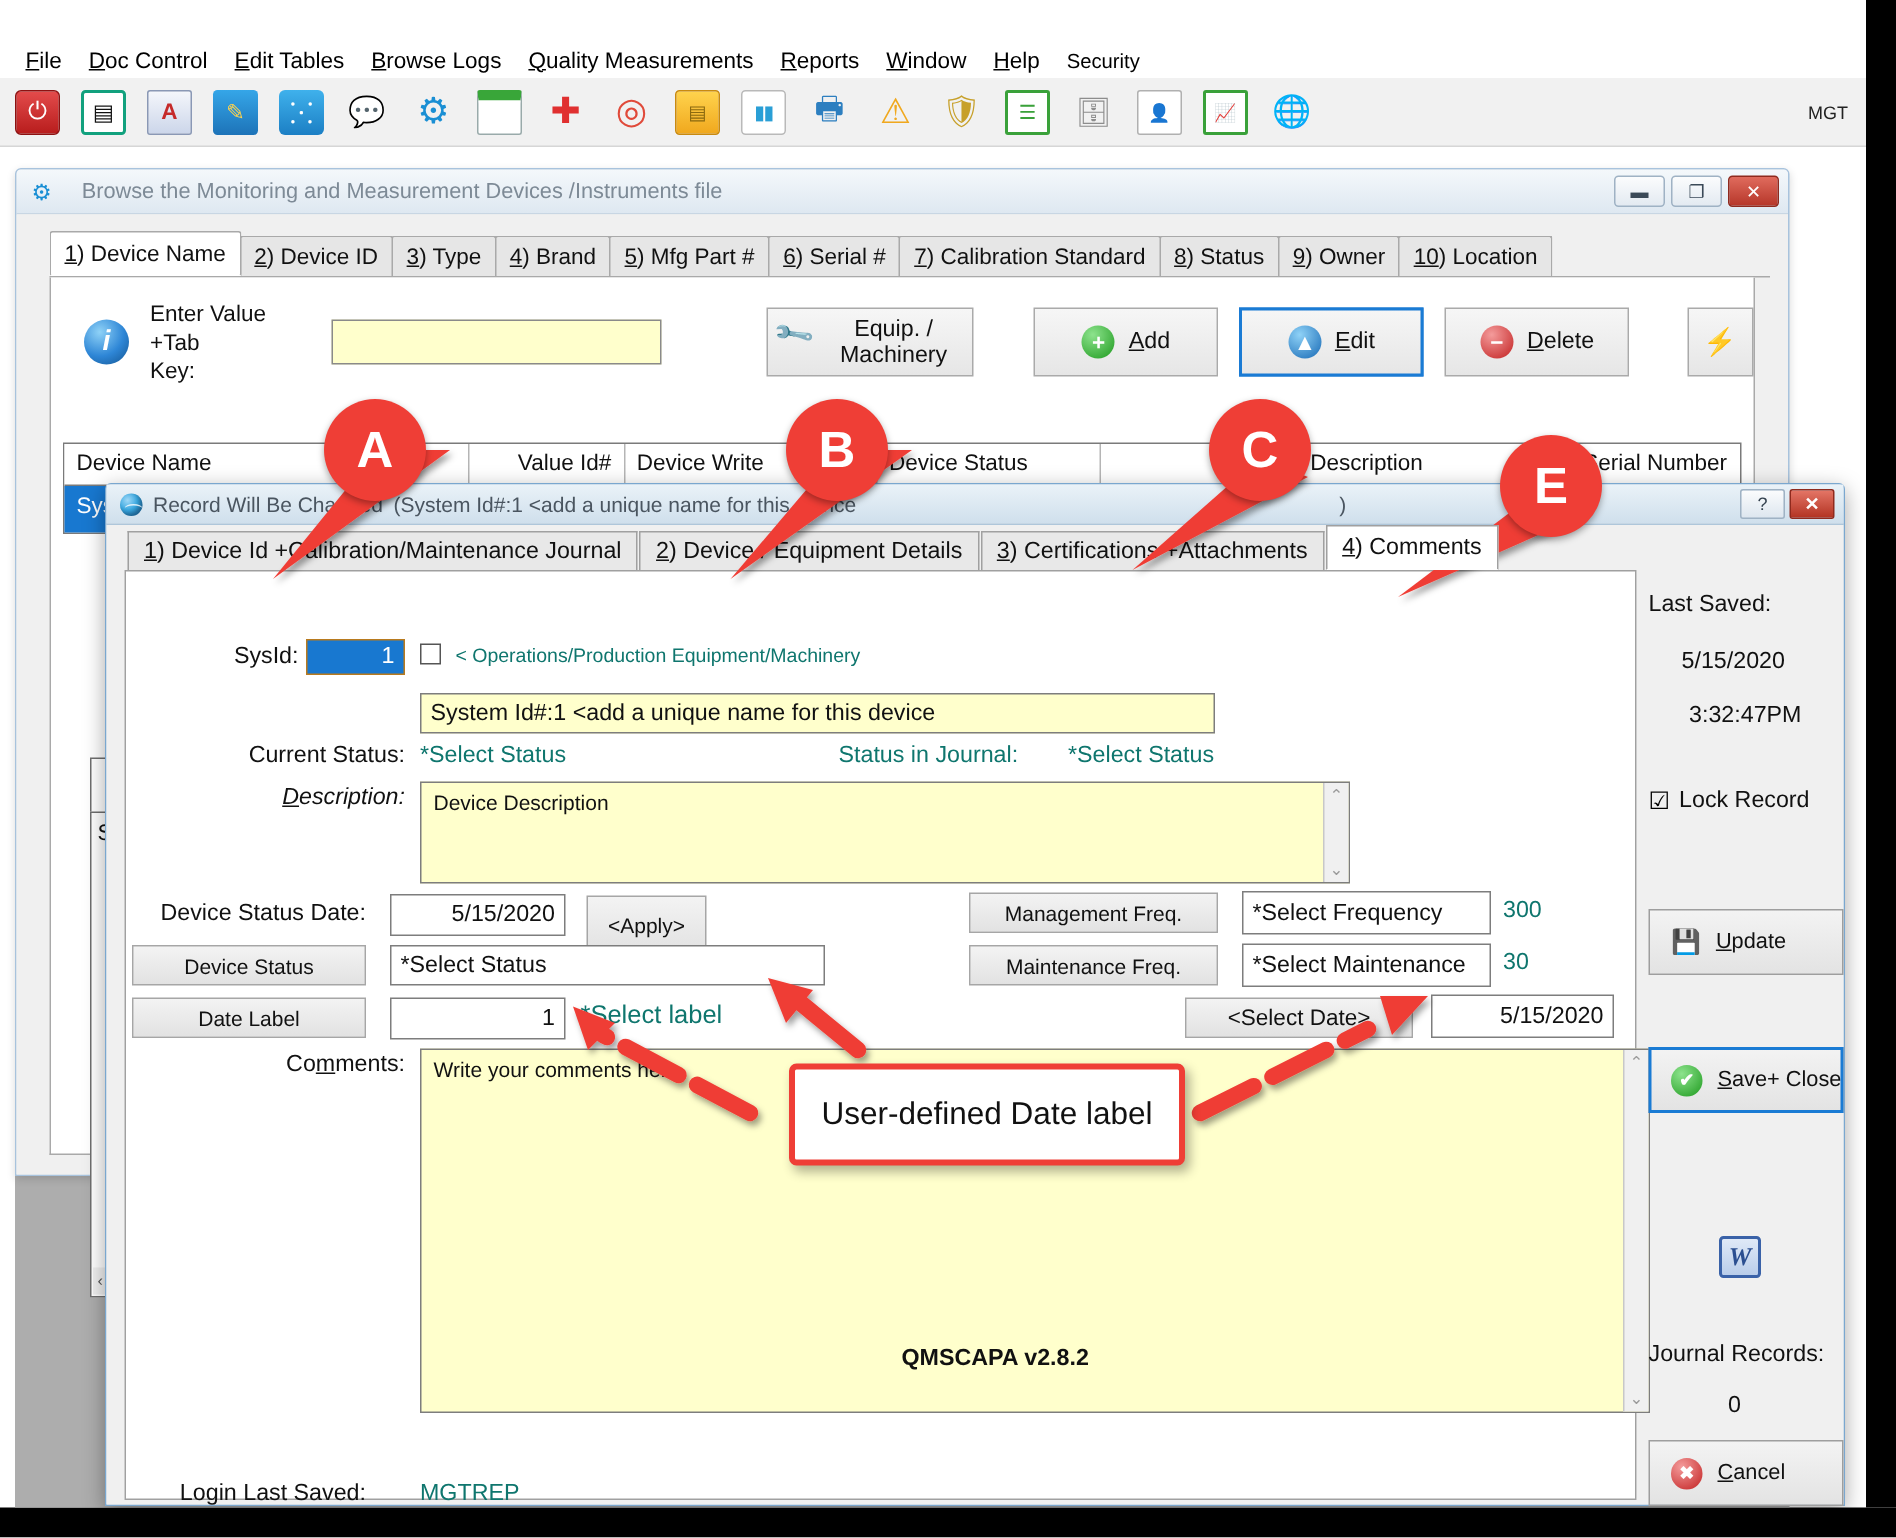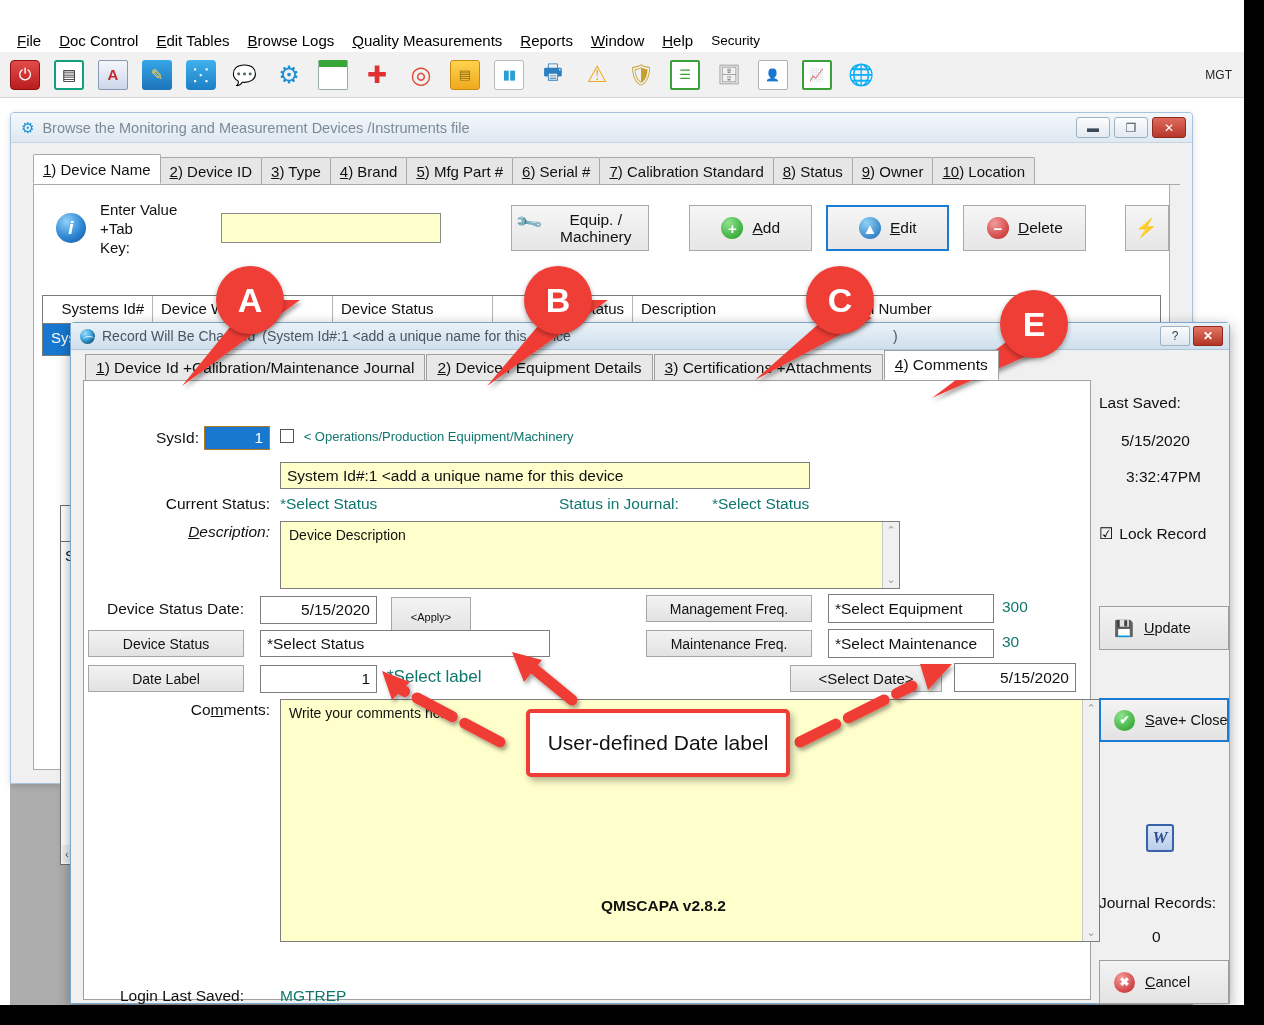--- a/index.html
+++ b/index.html
@@ -81,21 +81,21 @@
   .ic-search{background:transparent;}
   .ic-search:after{content:"🌐"; font-size:21px;}
 
   
   .browse-win { position:absolute; left:10px; top:112px; width:1183px; height:672px;
      background:#f0f0f0; border:1px solid #a8c3dd; border-radius:4px 4px 0 0;
      box-shadow: 0 2px 6px rgba(0,0,0,.15); }
   .browse-title { height:30px; display:flex; align-items:center; gap:8px; padding-left:10px;
      background:linear-gradient(#f4f8fb,#dee8f1); border-bottom:1px solid #c8d6e3;
      border-radius:3px 3px 0 0; }
-  .browse-title-text { font-size:14.5px; color:#7d8a96; }
+  .browse-title-text { font-size:14.5px; color:#7d8a96;margin-left:12px; }
   .win-btns { position:absolute; right:6px; top:4px; display:flex; gap:4px; }
   .win-btn { width:34px; height:21px; background:linear-gradient(#fbfcfd,#e3eaf1);
      border:1px solid #9fb2c4; border-radius:3px; display:flex; align-items:center;
      justify-content:center; font-size:12px; color:#3b4a58; }
   .win-btn.close { background:linear-gradient(#e06b5d,#b6372a); border-color:#8f2a1e; color:#fff; }
 
   .bw-body { position:absolute; left:0; top:30px; right:0; bottom:0; background:#f0f0f0; padding:12px; }
 
   
   .tabstrip { display:flex; align-items:flex-end; height:30px; position:relative;
@@ -312,21 +312,22 @@
             <span><u>D</u>elete</span>
           </div>
           <div style="width:12px;"></div>
           <div class="btn b-lightning">
             <span style="color:#e0a91c; font-size:18px;">⚡</span>
           </div>
         </div>
 
         <div class="grid">
           <div class="grid-head">
-            <div class="gh num" style="width:110px;">Systems Id#</div>
+            <div class="gh" style="width:290px;">Device Name</div>
+            <div class="gh num" style="width:110px;">Value Id#</div>
             <div class="gh" style="width:180px;">Device Write</div>
             <div class="gh" style="width:160px;">Device Status</div>
             <div class="gh num" style="width:140px;">Status</div>
             <div class="gh" style="width:195px;">Description</div>
             <div class="gh" style="width:120px; border-right:none;">Serial Number</div>
           </div>
           <div class="grid-row">
             <div class="gc" style="width:290px;">System Id#:1 &lt;add a unique name for this device</div>
             <div class="gc num" style="width:110px;">1</div>
             <div class="gc" style="width:180px;">*Select Type</div>
@@ -391,31 +392,31 @@
         <div class="ta" style="left:196px; top:140px; width:620px; height:68px;">
           <div class="txt">Device Description</div>
           <div class="sb">
               <span>⌃</span>
               <span>⌄</span>
             </div>
         </div>
 
         <div class="frm-lbl" style="left:0px; top:219px; width:160px;">Device Status Date:</div>
         <div class="fld right" style="left:176px; top:215px; width:117px; height:28px;">5/15/2020</div>
-        <div class="gbtn" style="left:307px; top:216px; width:80px; height:39px; font-size:11px;">&lt;Apply&gt;</div>
+        <div class="gbtn" style="left:307px; top:216px; width:80px; height:39px; font-size:14px;">&lt;Apply&gt;</div>
 
         <div class="gbtn" style="left:4px; top:249px; width:156px; height:27px;">Device Status</div>
         <div class="fld" style="left:176px; top:249px; width:290px; height:27px;">*Select Status</div>
 
         <div class="gbtn" style="left:4px; top:284px; width:156px; height:27px;">Date Label</div>
         <div class="fld right" style="left:176px; top:284px; width:117px; height:28px;">1</div>
         <div class="plain" style="left:303px; top:286px; font-size:17px;">*Select label</div>
 
         <div class="gbtn" style="left:562px; top:214px; width:166px; height:27px;">Management Freq.</div>
-        <div class="fld" style="left:744px; top:213px; width:166px; height:29px;">*Select Equipment</div>
+        <div class="fld" style="left:744px; top:213px; width:166px; height:29px;">*Select Frequency</div>
         <div class="plain" style="left:918px; top:217px;">300</div>
 
         <div class="gbtn" style="left:562px; top:249px; width:166px; height:27px;">Maintenance Freq.</div>
         <div class="fld" style="left:744px; top:248px; width:166px; height:29px;">*Select Maintenance</div>
         <div class="plain" style="left:918px; top:252px;">30</div>
 
         <div class="gbtn" style="left:706px; top:284px; width:152px; height:27px; font-size:15px;">&lt;Select Date&gt;</div>
         <div class="fld right" style="left:870px; top:282px; width:122px; height:29px;">5/15/2020</div>
 
         <div class="frm-lbl" style="left:0px; top:320px; width:186px;">Co<u>m</u>ments:</div>

